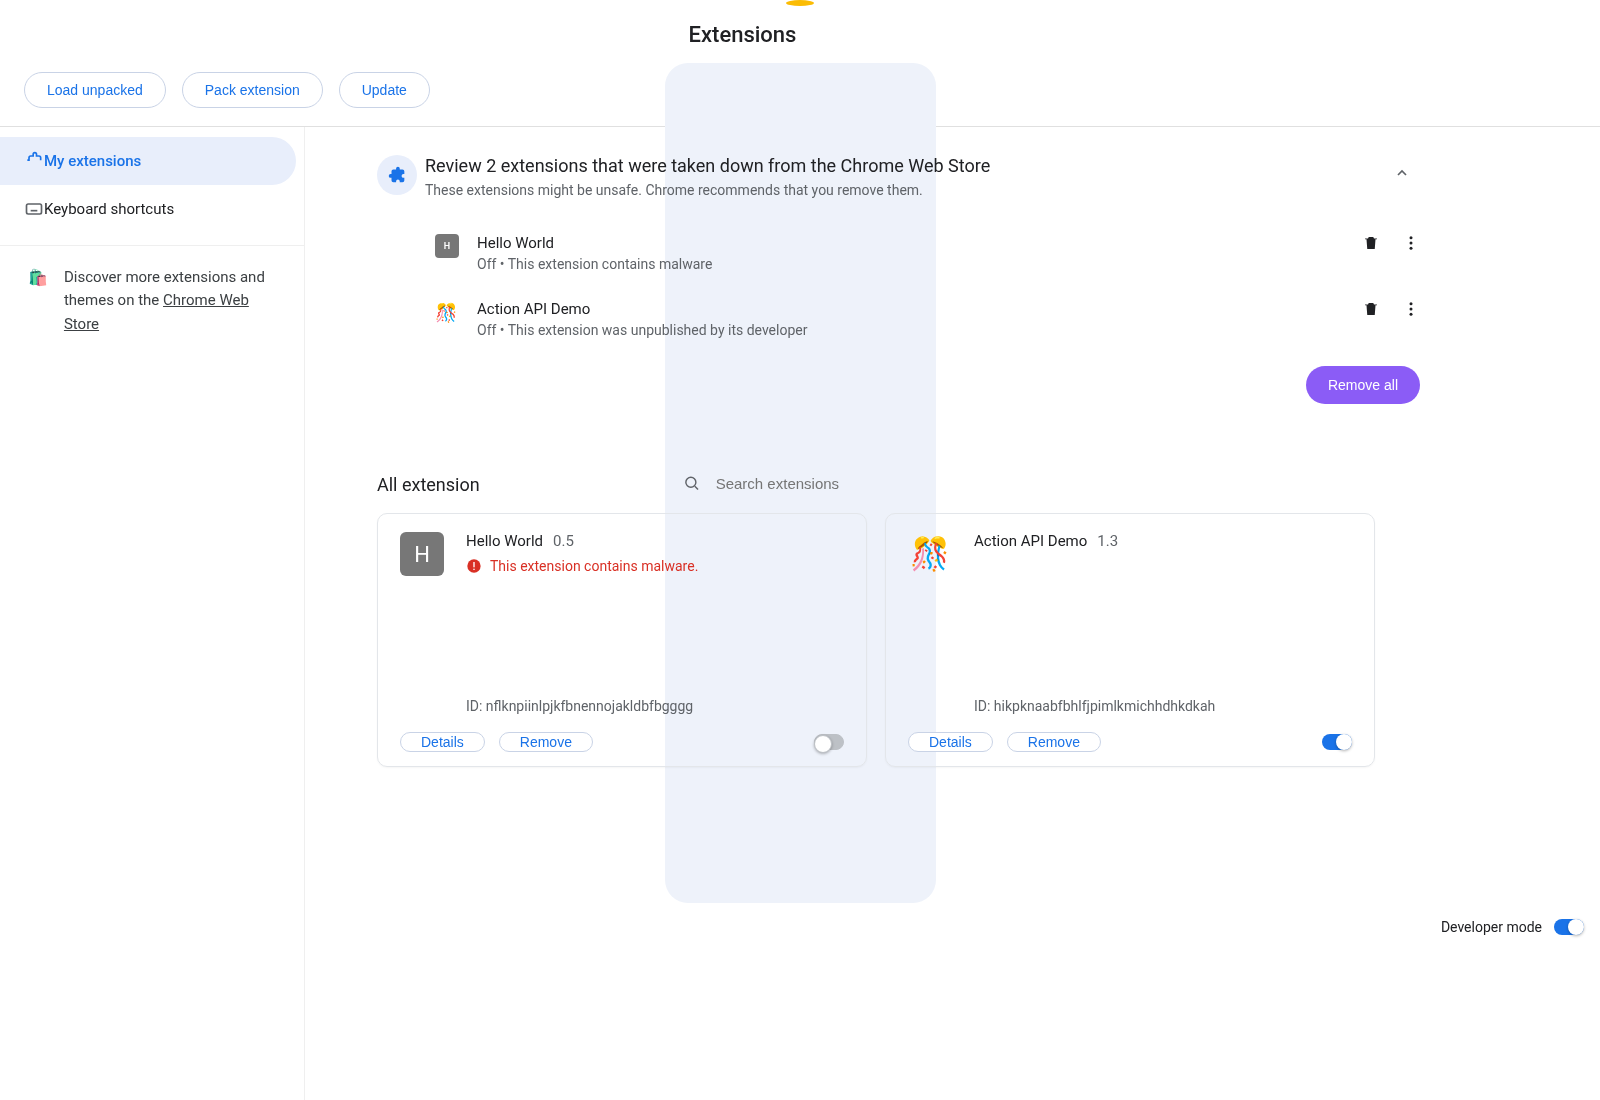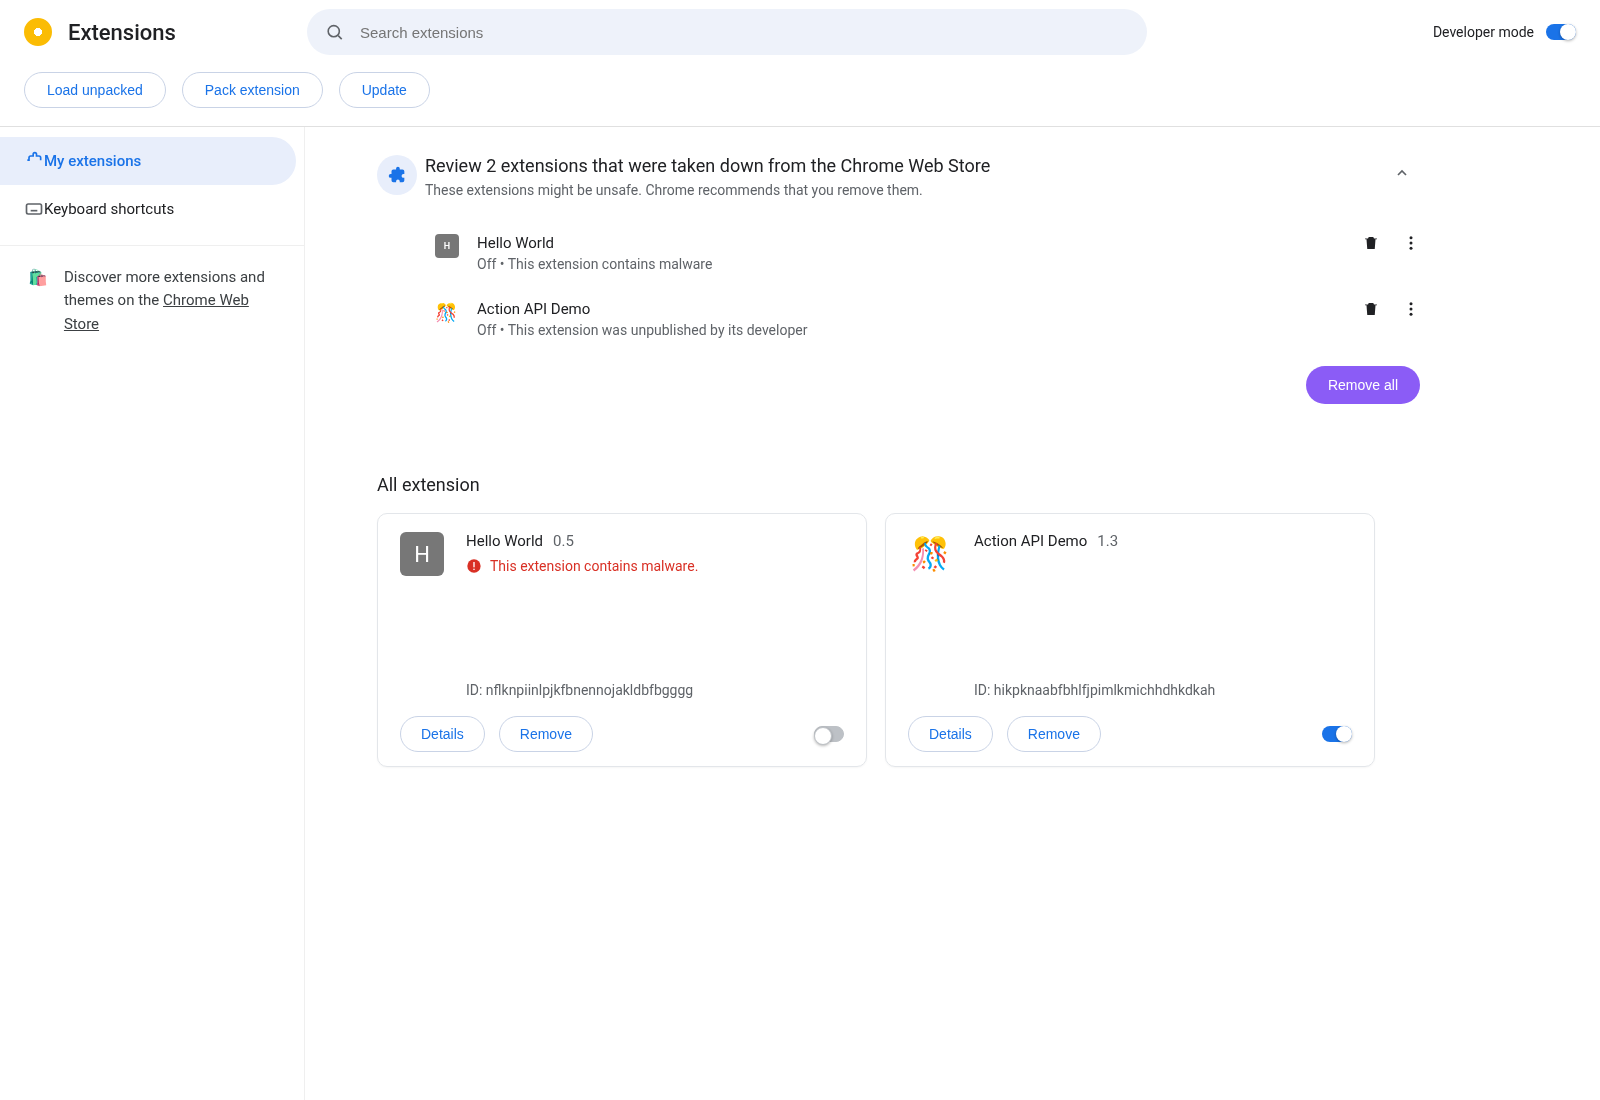--- a/index.html
+++ b/index.html
@@ -11,22 +11,23 @@
     width: 1600px;
     height: 1100px;
     overflow: hidden;
   }
 
   
   .header {
     display: flex;
     align-items: center;
     height: 64px;
-    padding: 0 24px;
+    padding: 0 16px;
     gap: 16px;
+    flex-direction: column;
   }
   .brand-icon {
     width: 28px; height: 28px;
     border-radius: 50%;
     background: radial-gradient(circle at center, #fff 0 4px, #fbbc04 4px 12px, transparent 12px);
     border: 3px solid #fbbc04;
   }
   .page-title {
     font-size: 22px;
     font-weight: 500;
@@ -238,21 +239,21 @@
     margin-top: auto;
     margin-left: 66px;
   }
   .card-footer {
     display: flex;
     align-items: center;
     gap: 14px;
     margin-top: 18px;
   }
   .outline-btn {
-    height: 36px;
+    height: 20px;
     padding: 0 20px;
     border: 1px solid #c9d3e6;
     background: #fff;
     color: #1a73e8;
     border-radius: 18px;
     font-size: 14px;
     font-weight: 500;
     cursor: pointer;
   }
 

